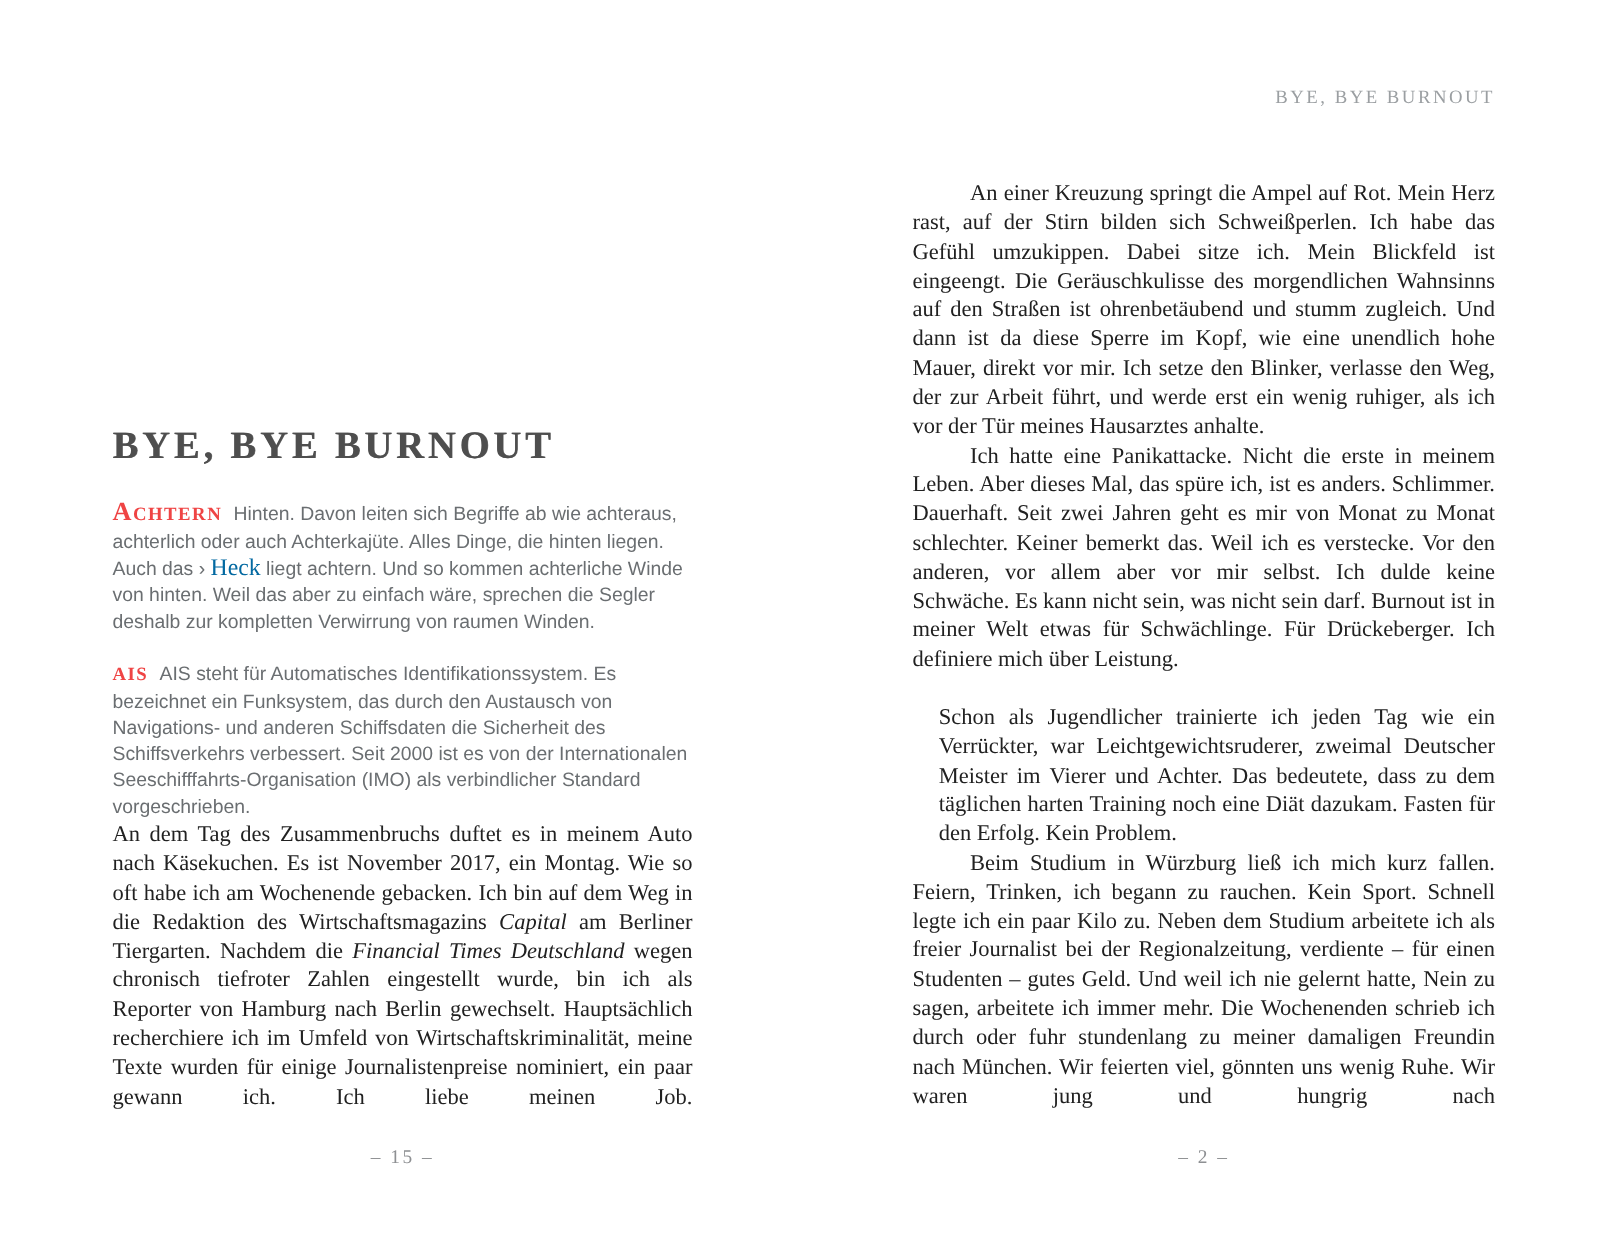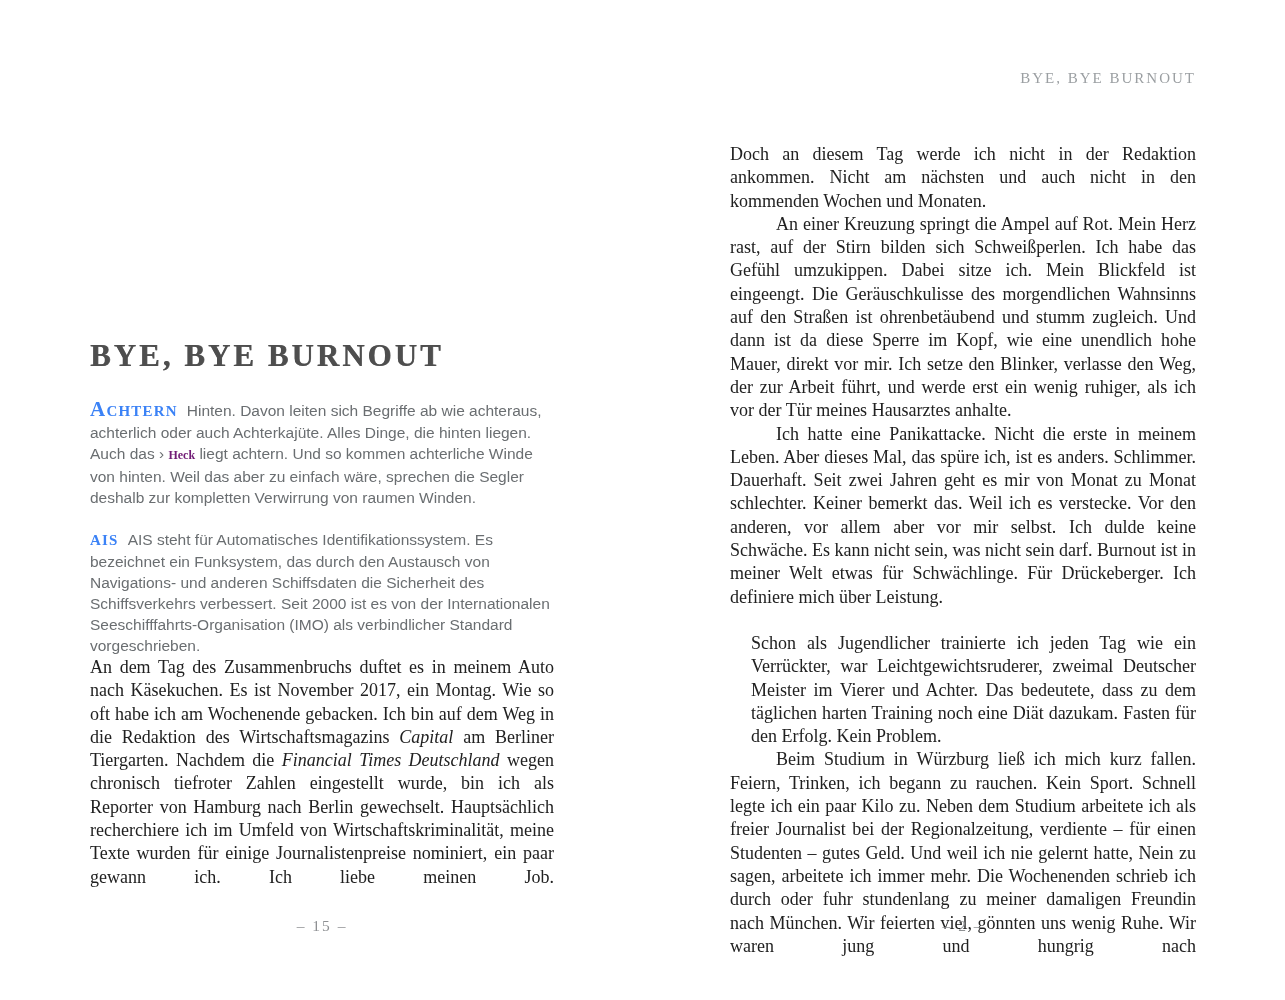--- a/index.html
+++ b/index.html
@@ -46,34 +46,34 @@
     margin: 0 0 21px 0;
     font-family: "Liberation Sans", sans-serif;
     font-size: 15.5px;
     line-height: 21px;
     color: #6a6e71;
     text-align: left;
   }
   .gloss-term {
     font-family: "Liberation Serif", "DejaVu Serif", serif;
     font-weight: bold;
-    color: #3b82f6;
+    color: #ef4444;
     letter-spacing: 1.2px;
     font-size: 15px;
     margin-right: 9px;
   }
   .term-initial {
     font-size: 21px;
     letter-spacing: 1.2px;
   }
   .ref-term {
     font-family: "Liberation Serif", "DejaVu Serif", serif;
-    font-weight: bold;
-    color: #701a75;
-    font-size: 12px;
+    font-weight: normal;
+    color: #0369a1;
+    font-size: 19px;
   }
   .ref-marker { color: #6a6e71; }
 
   .body-block-left {
     position: absolute;
     top: 656px;
     left: 0;
     width: 464px;
   }
 
@@ -149,21 +149,20 @@
     </div>
 
     <div class="folio">– 15 –</div>
   </section>
 
   <section class="page page-right">
 
     <div class="running-header">BYE, BYE BURNOUT</div>
 
     <div class="body-block-right">
-      <p class="body-par">Doch an diesem Tag werde ich nicht in der Redaktion ankommen. Nicht am nächsten und auch nicht in den kommenden Wochen und Monaten.</p>
       <p class="body-par indent">An einer Kreuzung springt die Ampel auf Rot. Mein Herz rast, auf der Stirn bilden sich Schweißperlen. Ich habe das Gefühl umzukippen. Dabei sitze ich. Mein Blickfeld ist eingeengt. Die Geräuschkulisse des morgendlichen Wahnsinns auf den Straßen ist ohrenbetäubend und stumm zugleich. Und dann ist da diese Sperre im Kopf, wie eine unendlich hohe Mauer, direkt vor mir. Ich setze den Blinker, verlasse den Weg, der zur Arbeit führt, und werde erst ein wenig ruhiger, als ich vor der Tür meines Hausarztes anhalte.</p>
       <p class="body-par indent">Ich hatte eine Panikattacke. Nicht die erste in meinem Leben. Aber dieses Mal, das spüre ich, ist es anders. Schlimmer. Dauerhaft. Seit zwei Jahren geht es mir von Monat zu Monat schlechter. Keiner bemerkt das. Weil ich es verstecke. Vor den anderen, vor allem aber vor mir selbst. Ich dulde keine Schwäche. Es kann nicht sein, was nicht sein darf. Burnout ist in meiner Welt etwas für Schwächlinge. Für Drückeberger. Ich definiere mich über Leistung.</p>
       <p class="body-par par-gap">Schon als Jugendlicher trainierte ich jeden Tag wie ein Verrückter, war Leichtgewichtsruderer, zweimal Deutscher Meister im Vierer und Achter. Das bedeutete, dass zu dem täglichen harten Training noch eine Diät dazukam. Fasten für den Erfolg. Kein Problem.</p>
       <p class="body-par indent continues">Beim Studium in Würzburg ließ ich mich kurz fallen. Feiern, Trinken, ich begann zu rauchen. Kein Sport. Schnell legte ich ein paar Kilo zu. Neben dem Studium arbeitete ich als freier Journalist bei der Regionalzeitung, verdiente – für einen Studenten – gutes Geld. Und weil ich nie gelernt hatte, Nein zu sagen, arbeitete ich immer mehr. Die Wochenenden schrieb ich durch oder fuhr stundenlang zu meiner damaligen Freundin nach München. Wir feierten viel, gönnten uns wenig Ruhe. Wir waren jung und hungrig nach</p>
     </div>
 
     <div class="folio">– 2 –</div>
   </section>
 
 </div>

